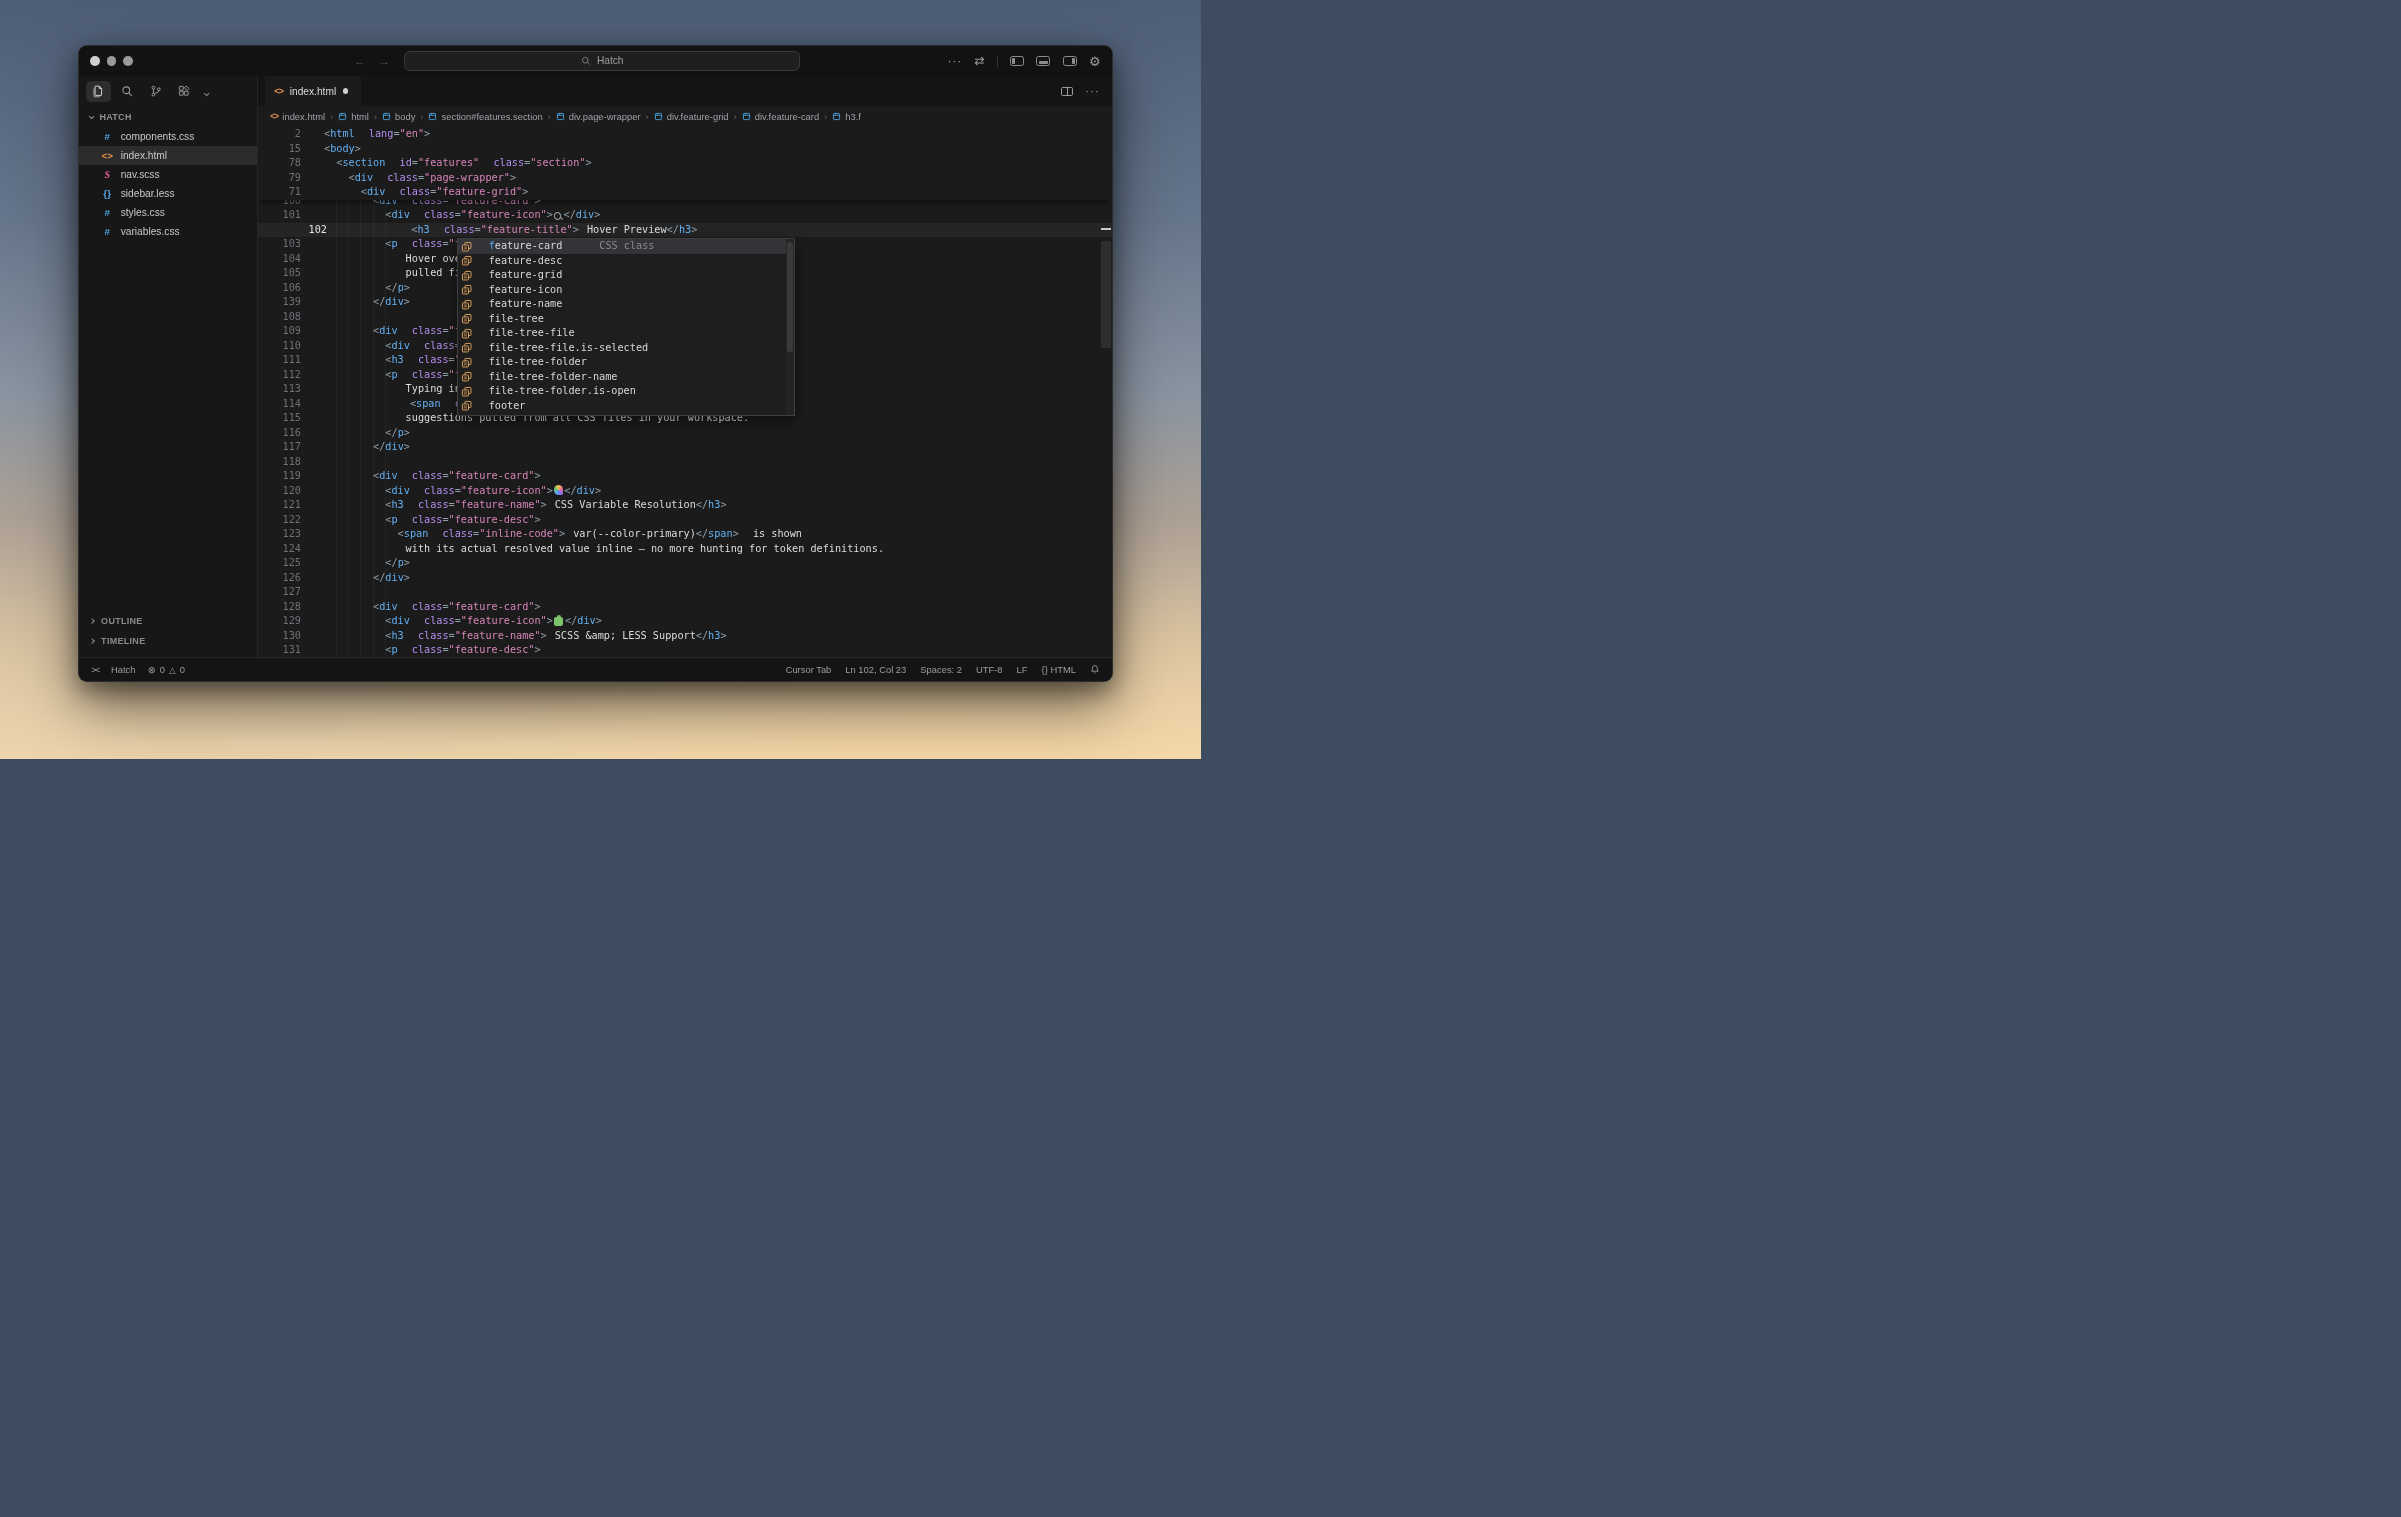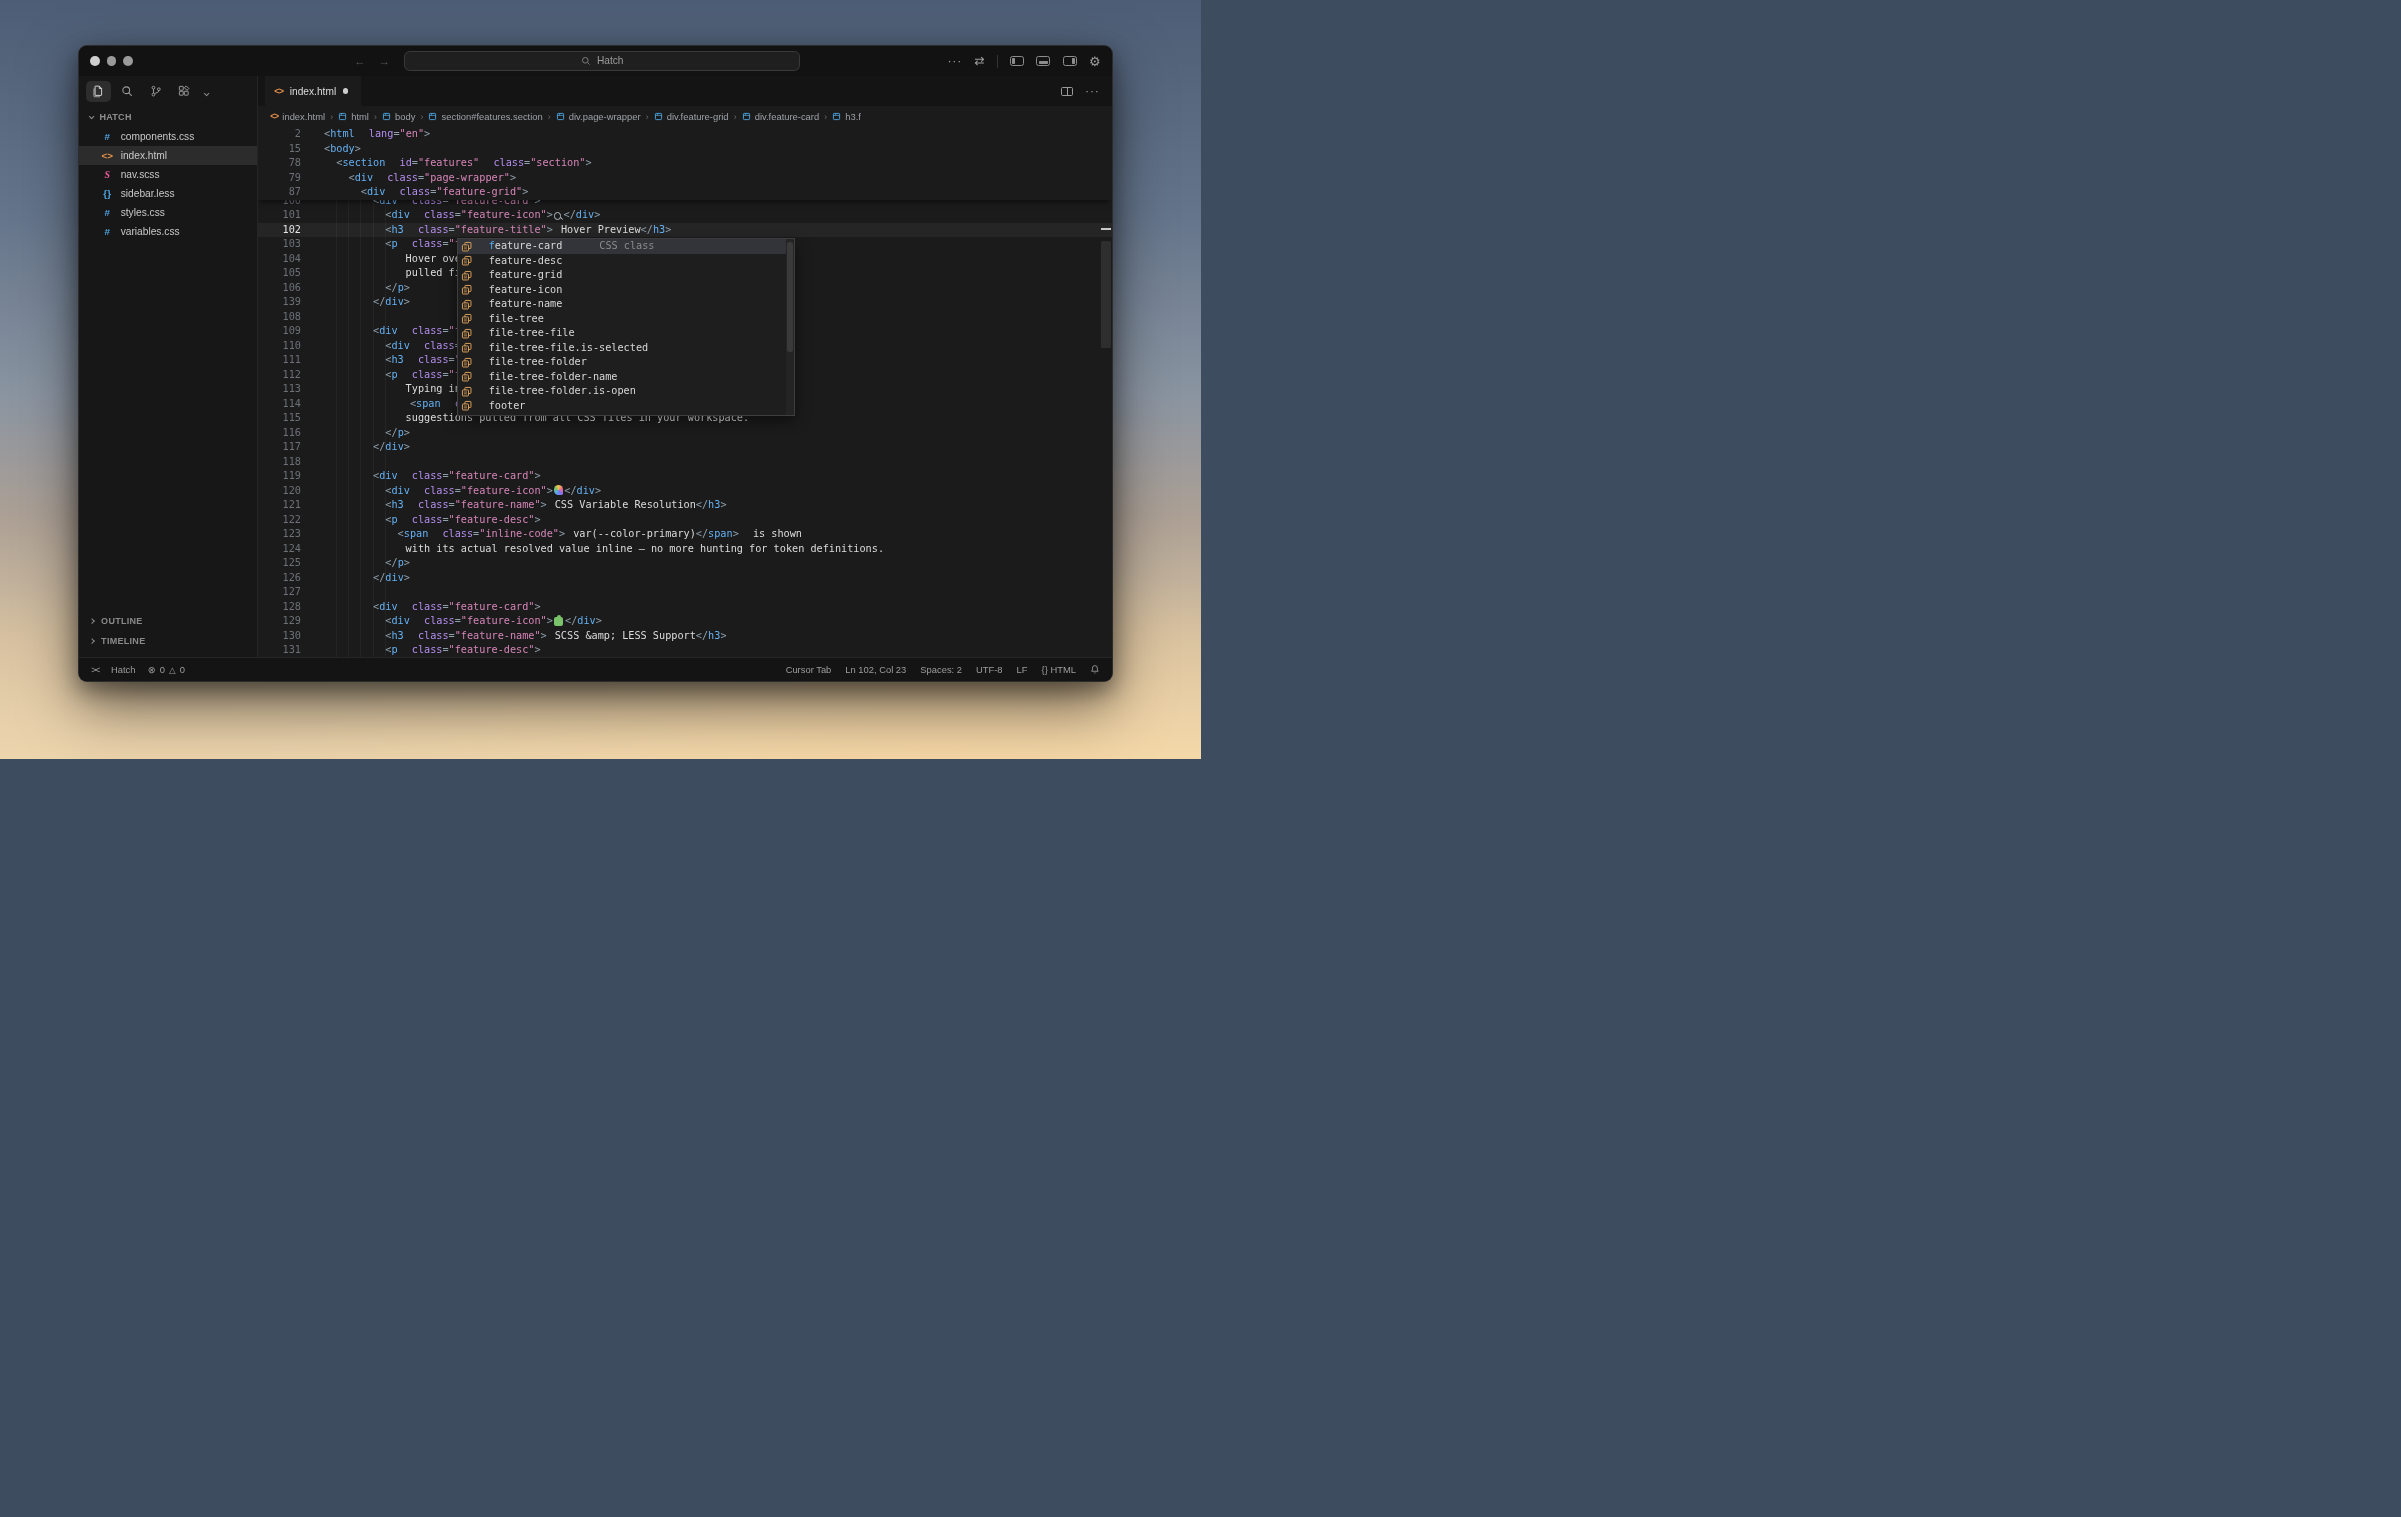--- a/index.html
+++ b/index.html
@@ -68,21 +68,21 @@
   .breadcrumbs{height:21px;flex:none;display:flex;align-items:center;gap:4.9px;padding-left:12.3px;font-size:9.4px;color:#9da1a8;white-space:nowrap;overflow:hidden;}
   .bc-item{display:flex;align-items:center;gap:4.1px;}
   .bc-sep{color:#666;font-size:9.8px;}
   .bc-code{color:#e8934a;font-weight:bold;font-size:8.2px;letter-spacing:-0.8px;}
   
   .code{flex:1;position:relative;overflow:hidden;font-family:"DejaVu Sans Mono",monospace;font-size:10.2px;line-height:14.5px;}
   .cl{display:flex;height:14.5px;white-space:pre;}
   .cl .ln{width:43px;flex:none;text-align:right;color:#6c7077;user-select:none;}
   .cl .lc{padding-left:23px;color:#dcdcdc;}
   .cl.current{background:#252526;}
-  .cl.current .ln{color:#e4e4e4;}
+  .cl.current .ln{color:#e4e4e4;margin-left:26px;}
   .cl.clipped{height:8.2px;overflow:hidden;}
   .cl.clipped .inner{transform:translateY(-6.5px);display:flex;}
   .sticky{position:relative;z-index:3;background:#1b1b1b;box-shadow:0 3.3px 5.7px -1.6px rgba(0,0,0,.55);}
   .lines{position:relative;z-index:1;}
   .guides{position:absolute;top:0;bottom:0;left:0;right:0;pointer-events:none;}
   .guide{position:absolute;top:0;bottom:0;width:0.8px;background:rgba(255,255,255,.045);}
   .tk-p{color:#8fa0ac;} .tk-t{color:#64b1f4;} .tk-a{color:#b48ef0;} .tk-s{color:#d685b8;} .tk-x{color:#dcdcdc;padding-left:8px;}
   .ico{display:inline-block;vertical-align:-1.6px;}
   .ico-search{width:7.4px;height:7.4px;border:1.3px solid #b3bcc7;border-radius:50%;position:relative;margin:0 2.5px 0 0.8px;}
   .ico-search::after{content:"";position:absolute;width:3.3px;height:1.3px;background:#b3bcc7;transform:rotate(45deg);right:-3.3px;bottom:-0.8px;}
@@ -346,21 +346,21 @@
               <div class="cl"><span class="ln">128</span><span class="lc">        <span class="tk-p">&lt;</span><span class="tk-t">div</span><span class="tk-x"> </span><span class="tk-a">class</span><span class="tk-p">=</span><span class="tk-s">"feature-card"</span><span class="tk-p">&gt;</span></span></div>
               <div class="cl"><span class="ln">129</span><span class="lc">          <span class="tk-p">&lt;</span><span class="tk-t">div</span><span class="tk-x"> </span><span class="tk-a">class</span><span class="tk-p">=</span><span class="tk-s">"feature-icon"</span><span class="tk-p">&gt;</span><span class="ico ico-puzzle"></span><span class="tk-p">&lt;/</span><span class="tk-t">div</span><span class="tk-p">&gt;</span></span></div>
               <div class="cl"><span class="ln">130</span><span class="lc">          <span class="tk-p">&lt;</span><span class="tk-t">h3</span><span class="tk-x"> </span><span class="tk-a">class</span><span class="tk-p">=</span><span class="tk-s">"feature-name"</span><span class="tk-p">&gt;</span><span class="tk-x">SCSS &amp;amp; LESS Support</span><span class="tk-p">&lt;/</span><span class="tk-t">h3</span><span class="tk-p">&gt;</span></span></div>
               <div class="cl"><span class="ln">131</span><span class="lc">          <span class="tk-p">&lt;</span><span class="tk-t">p</span><span class="tk-x"> </span><span class="tk-a">class</span><span class="tk-p">=</span><span class="tk-s">"feature-desc"</span><span class="tk-p">&gt;</span></span></div>
             </div>
           <div class="sticky" id="sticky" style="position:absolute;top:0;left:0;right:0;">
               <div class="cl"><span class="ln">2</span><span class="lc"><span class="tk-p">&lt;</span><span class="tk-t">html</span><span class="tk-x"> </span><span class="tk-a">lang</span><span class="tk-p">=</span><span class="tk-s">"en"</span><span class="tk-p">&gt;</span></span></div>
               <div class="cl"><span class="ln">15</span><span class="lc"><span class="tk-p">&lt;</span><span class="tk-t">body</span><span class="tk-p">&gt;</span></span></div>
               <div class="cl"><span class="ln">78</span><span class="lc">  <span class="tk-p">&lt;</span><span class="tk-t">section</span><span class="tk-x"> </span><span class="tk-a">id</span><span class="tk-p">=</span><span class="tk-s">"features"</span><span class="tk-x"> </span><span class="tk-a">class</span><span class="tk-p">=</span><span class="tk-s">"section"</span><span class="tk-p">&gt;</span></span></div>
               <div class="cl"><span class="ln">79</span><span class="lc">    <span class="tk-p">&lt;</span><span class="tk-t">div</span><span class="tk-x"> </span><span class="tk-a">class</span><span class="tk-p">=</span><span class="tk-s">"page-wrapper"</span><span class="tk-p">&gt;</span></span></div>
-              <div class="cl"><span class="ln">87</span><span class="lc">      <span class="tk-p">&lt;</span><span class="tk-t">div</span><span class="tk-x"> </span><span class="tk-a">class</span><span class="tk-p">=</span><span class="tk-s">"feature-grid"</span><span class="tk-p">&gt;</span></span></div>
+              <div class="cl"><span class="ln">71</span><span class="lc">      <span class="tk-p">&lt;</span><span class="tk-t">div</span><span class="tk-x"> </span><span class="tk-a">class</span><span class="tk-p">=</span><span class="tk-s">"feature-grid"</span><span class="tk-p">&gt;</span></span></div>
             </div>
           <div class="ov-dash" style="top:101px"></div>
           <div class="scroll-thumb" style="top:114px;height:107px"></div>
 
           <div class="popup" id="popup" style="left:199px;top:111px;width:338px;height:178px">
             <div id="popup-rows">
                 <div class="pp-row selected"><span class="pp-ic"><svg width="11.4" height="11.4" viewBox="0 0 16 16" fill="none" stroke="#d9a05a" stroke-width="1.4">
                       <rect x="5.5" y="2" width="8.5" height="8.5" rx="1"></rect>
                       <rect x="2" y="5.5" width="8.5" height="8.5" rx="1" fill="#1e1e1e"></rect>
                       <path d="M4 8.5h4.5M4 11h4.5" stroke-width="1.1"></path>

